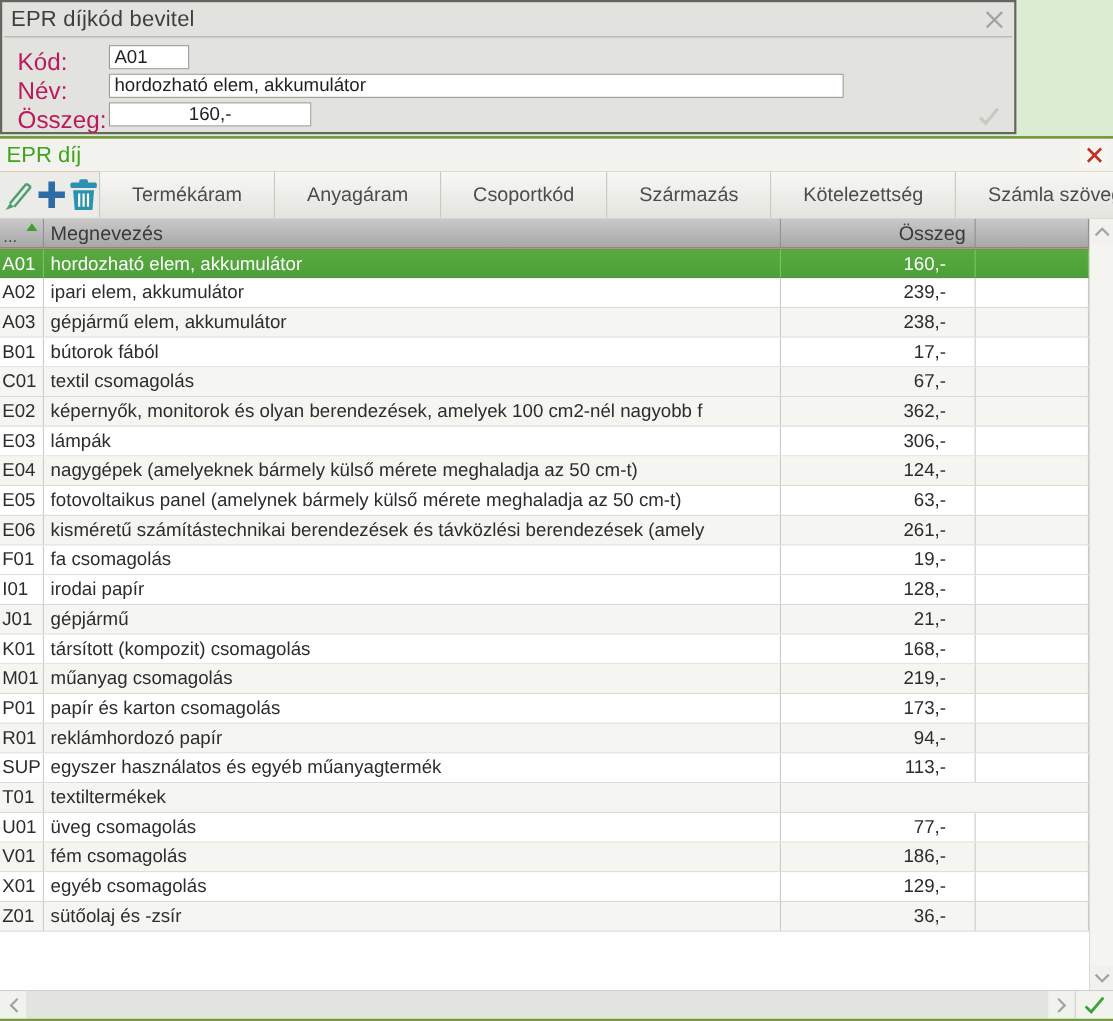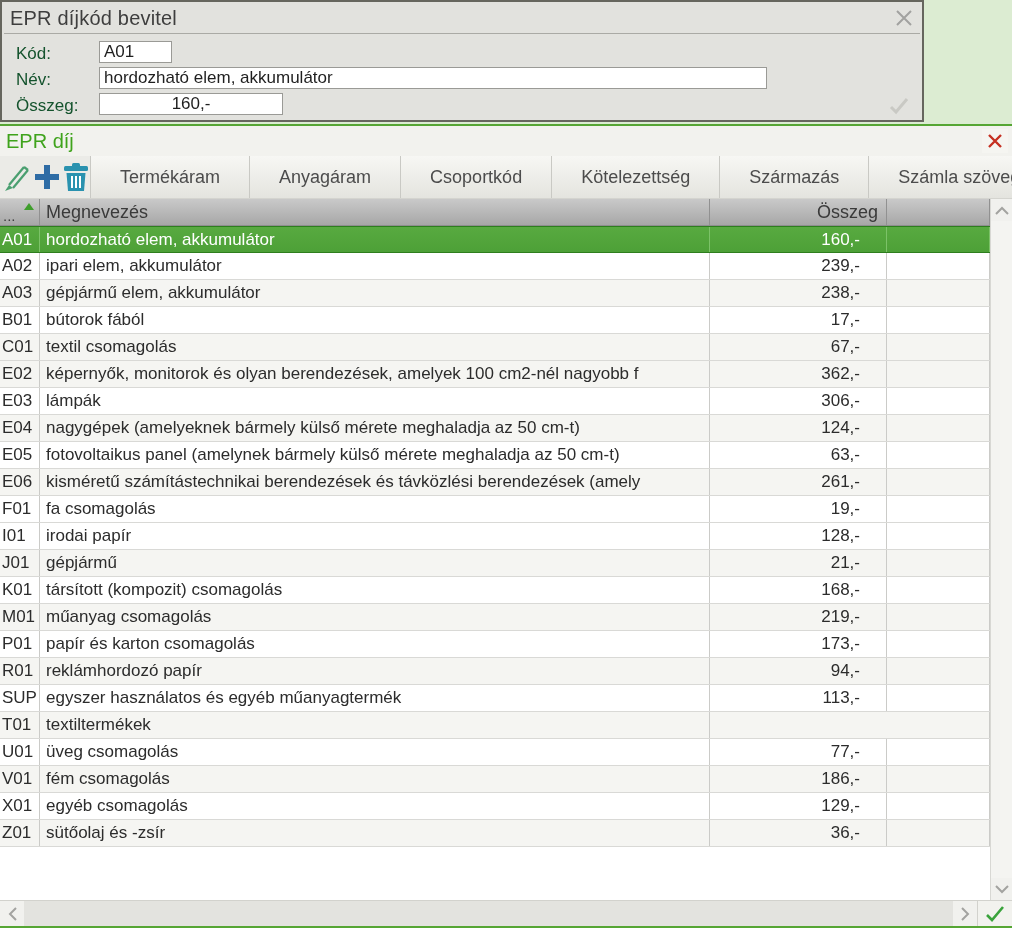--- a/index.html
+++ b/index.html
@@ -14,21 +14,21 @@
   
   .dialog{
     position:absolute;left:0;top:0;width:924px;height:122px;
     background:#e2e2de;border:2px solid #66665e;box-sizing:border-box;
   }
   .dlg-title{
     position:absolute;left:8px;top:5px;font-size:20px;color:#3e3e3e;letter-spacing:.2px;
   }
   .dlg-close{position:absolute;right:8px;top:6px;width:20px;height:20px;cursor:pointer;}
   .dlg-sep{position:absolute;left:2px;right:2px;top:31px;border-top:1px solid #aaaaa5;}
-  .flbl{position:absolute;left:14px;font-size:17px;color:#14532d;}
+  .flbl{position:absolute;left:14px;font-size:22px;color:#be185d;}
   .fin{
     position:absolute;left:97px;height:22px;box-sizing:border-box;
     border:1px solid #9a9a96;background:#ffffff;font-size:17px;color:#1f1f1f;
     font-family:"Liberation Sans","DejaVu Sans",sans-serif;padding:0 4px;outline:none;
   }
   .dlg-check{position:absolute;right:12px;bottom:4px;width:22px;height:20px;}
 
   
   .panel{
     position:absolute;left:0;top:124px;width:1012px;height:804px;box-sizing:border-box;
@@ -155,22 +155,22 @@
           <rect x="10" y="1" width="8" height="4" rx="1.5" fill="#2a92af"></rect>
           <rect x="2" y="4" width="24" height="5" rx="1.5" fill="#2a92af"></rect>
           <path d="M4.5 11 H23.5 L22 29 H6 Z" fill="#2a92af"></path>
           <path d="M10 14 V26 M14 14 V26 M18 14 V26" stroke="#ffffff" stroke-width="2" fill="none"></path>
         </svg>
       </div>
       <div class="tbtns">
           <div class="tbtn">Termékáram</div>
           <div class="tbtn">Anyagáram</div>
           <div class="tbtn">Csoportkód</div>
+          <div class="tbtn">Származás</div>
           <div class="tbtn">Kötelezettség</div>
-          <div class="tbtn">Származás</div>
           <div class="tbtn">Számla szöveg</div>
           <div class="tbtn">EPR díjkód</div>
         </div>
     </div>
 
     <div class="tablezone">
       <div class="tableleft">
         <div class="thead">
           <div class="cell c1">
             <span class="dots">...</span>

